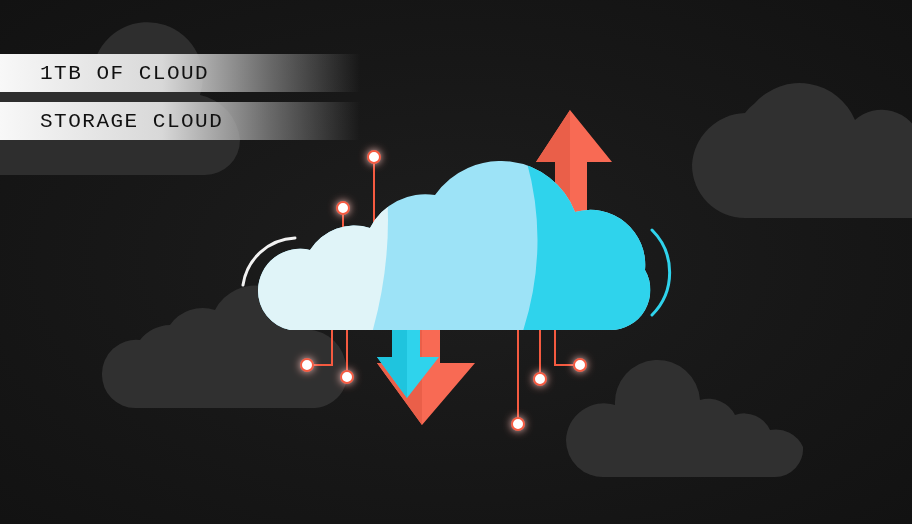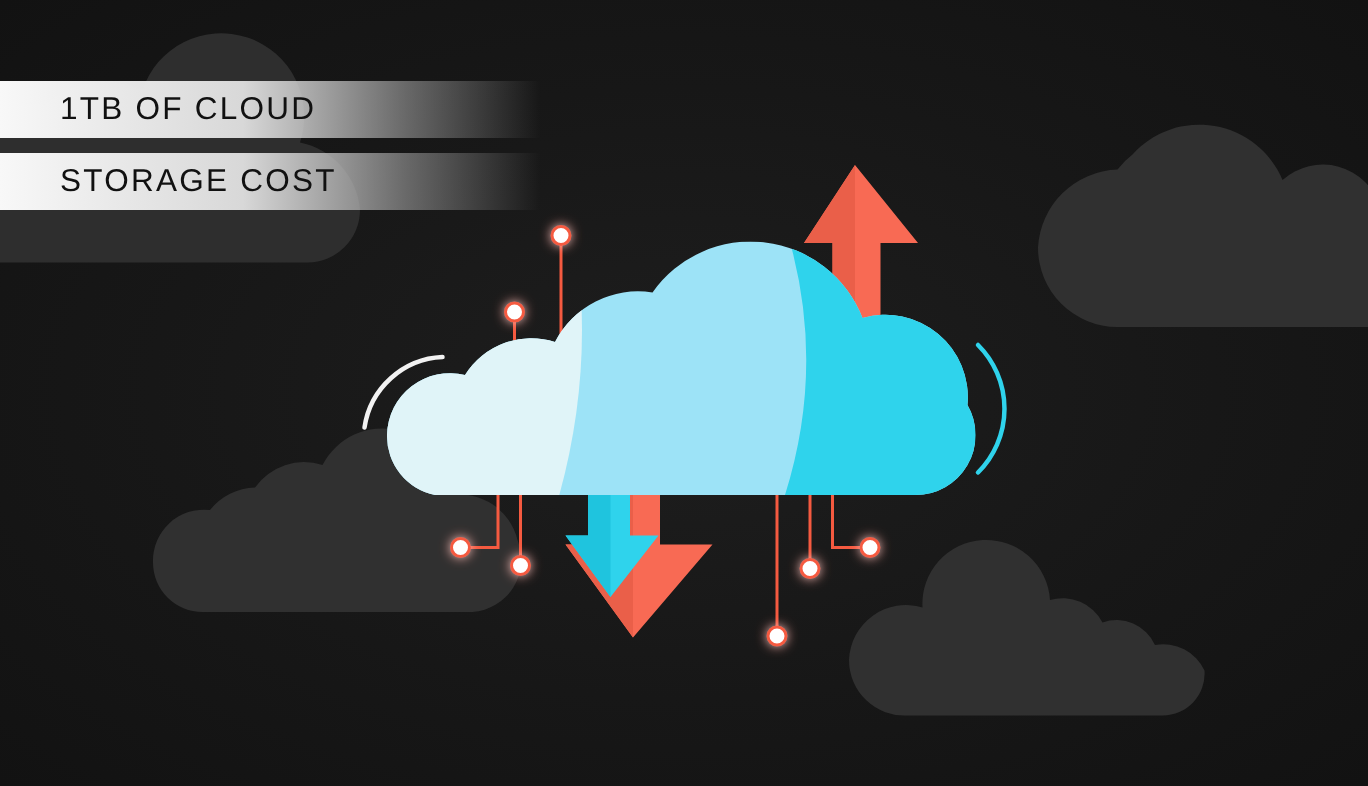--- a/index.html
+++ b/index.html
@@ -9,21 +9,21 @@
     font-family: "Liberation Sans", sans-serif;
   }
   svg.scene { position: absolute; left: 0; top: 0; }
   .banner {
     position: absolute; left: 0; height: 38px; width: 360px;
     background: linear-gradient(to right, rgba(248,248,248,1) 0%, rgba(225,225,225,0.95) 45%, rgba(160,160,160,0.6) 75%, rgba(40,40,40,0) 100%);
     display: flex; align-items: center;
   }
   .banner span {
     margin-left: 40px; color: #111; font-size: 21px; letter-spacing: 1.5px;
-    font-family: Liberation Sans, sans-serif;
+    font-family: Liberation Mono, monospace;
   }
   #banner-1 { top: 54px; }
   #banner-2 { top: 102px; }
 </style>
 </head>
 <body>
 
 <div id="stage">
 
   <svg class="scene" width="912" height="524" viewBox="0 0 912 524" xmlns="http://www.w3.org/2000/svg">
@@ -94,16 +94,16 @@
       <circle cx="518" cy="424" r="6" fill="#fff" stroke="#f55a40" stroke-width="2"></circle>
       <circle cx="540" cy="379" r="6" fill="#fff" stroke="#f55a40" stroke-width="2"></circle>
       <circle cx="580" cy="365" r="6" fill="#fff" stroke="#f55a40" stroke-width="2"></circle>
     </g>
   </svg>
 
   <div class="banner" id="banner-1">
     <span>1TB OF CLOUD</span>
   </div>
   <div class="banner" id="banner-2">
-    <span>STORAGE COST</span>
+    <span>STORAGE CLOUD</span>
   </div>
 
 </div>
 
 </body></html>

